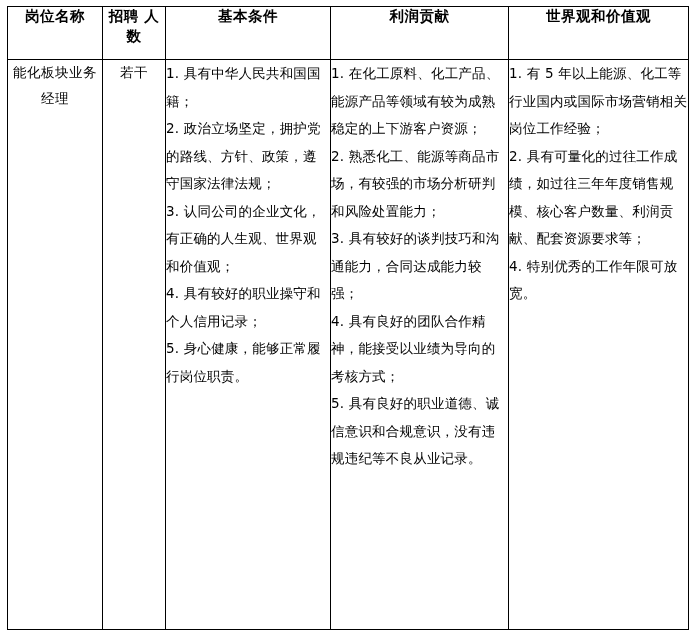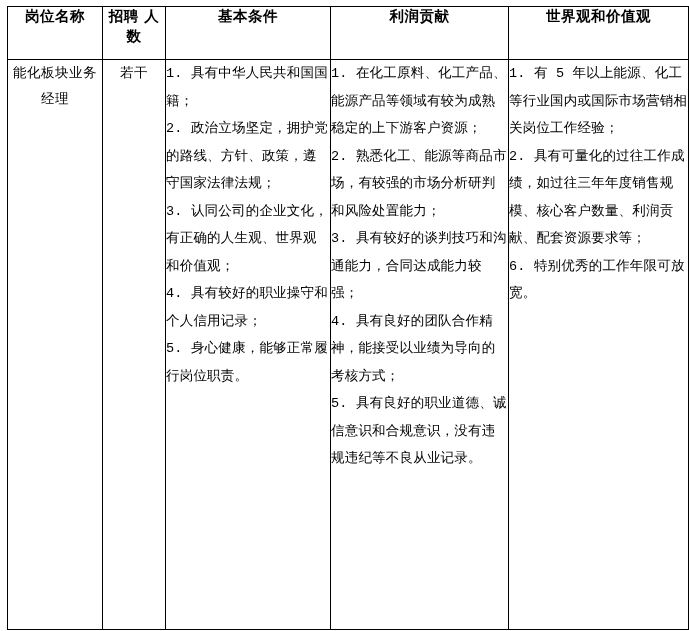--- a/index.html
+++ b/index.html
@@ -61,21 +61,20 @@
     vertical-align: middle;
     padding: 4px 6px;
     line-height: 1.9;
   }
   .cell-center .txt {
     display: block;
     letter-spacing: 0.5px;
   }
   .cell-list {
     padding: 14px 10px 10px 10px;
-    font-family: Liberation Mono, monospace;
   }
   .cell-list .line {
     display: block;
     letter-spacing: 0.2px;
     white-space: pre-wrap;
   }
   .cell-basic { padding-top: 70px; }
   .cell-ability { padding-top: 14px; }
   .cell-exp { padding-top: 68px; }
 
@@ -131,18 +130,18 @@
         <td class="cell-list cell-ability">
           <span class="line">1. 在化工原料、化工产品、能源产品等领域有较为成熟稳定的上下游客户资源；
 2. 熟悉化工、能源等商品市场，有较强的市场分析研判和风险处置能力；
 3. 具有较好的谈判技巧和沟通能力，合同达成能力较强；
 4. 具有良好的团队合作精神，能接受以业绩为导向的考核方式；
 5. 具有良好的职业道德、诚信意识和合规意识，没有违规违纪等不良从业记录。</span>
         </td>
         <td class="cell-list cell-exp">
           <span class="line">1. 有 5 年以上能源、化工等行业国内或国际市场营销相关岗位工作经验；
 2. 具有可量化的过往工作成绩，如过往三年年度销售规模、核心客户数量、利润贡献、配套资源要求等；
-6. 特别优秀的工作年限可放宽。</span>
+4. 特别优秀的工作年限可放宽。</span>
         </td>
       </tr>
     </tbody>
   </table>
 </div>
 
 </body></html>

